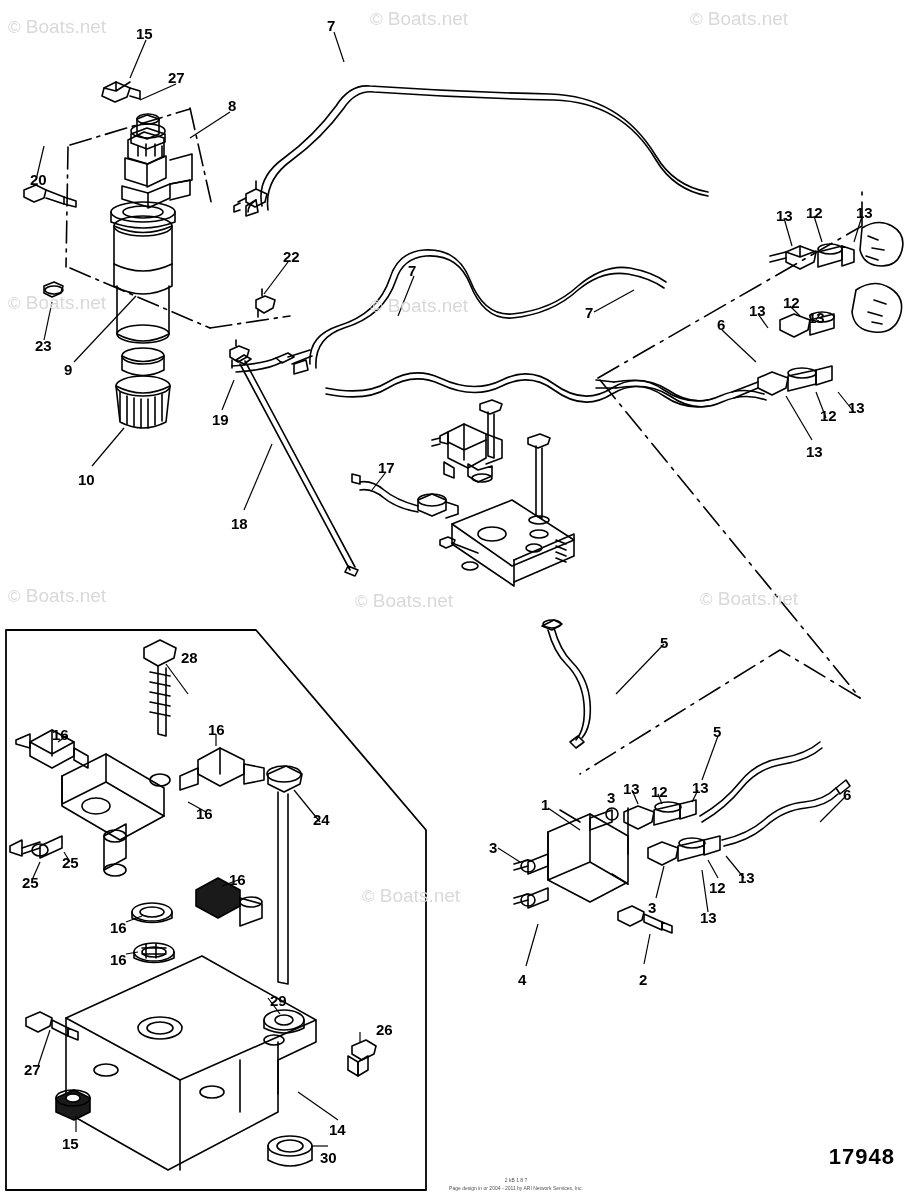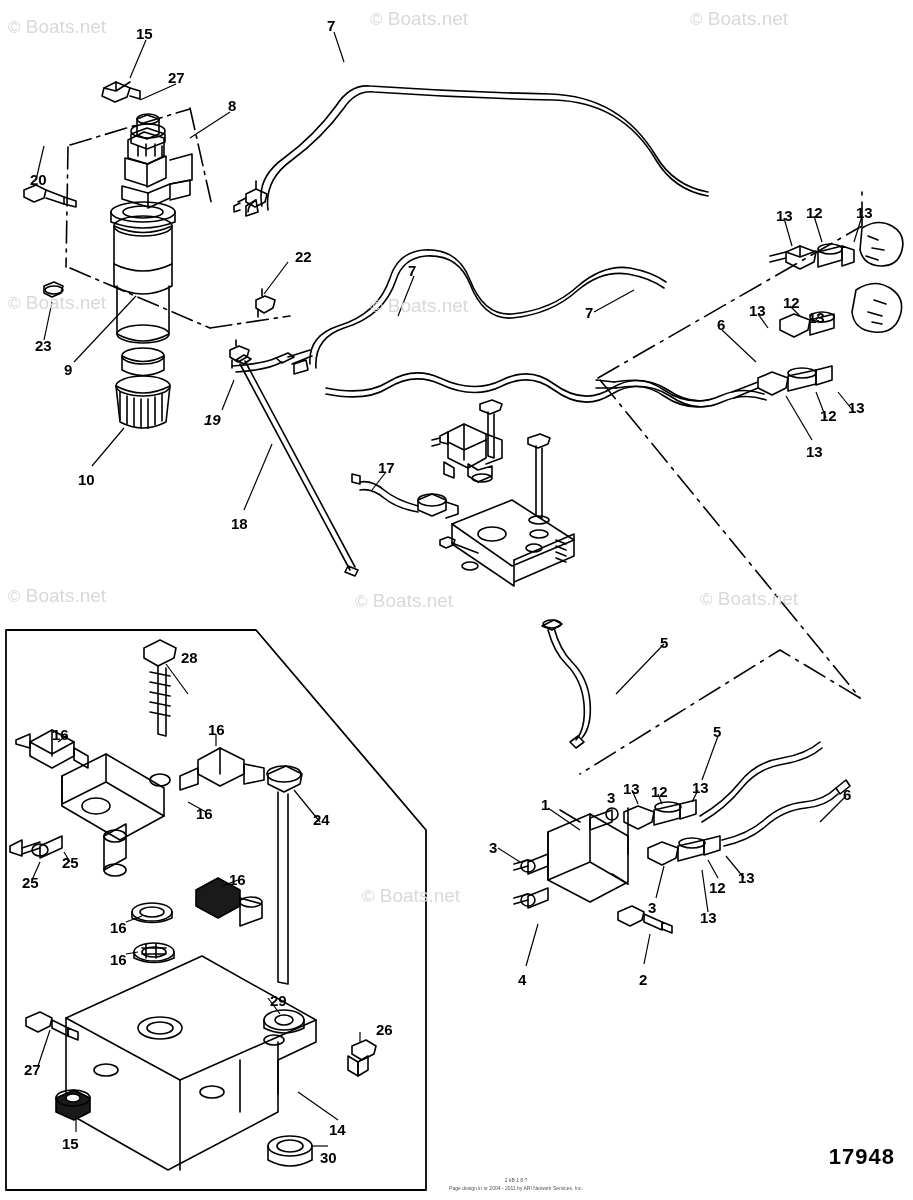--- a/index.html
+++ b/index.html
@@ -350,30 +350,30 @@
     </div>
   <div id="callout-layer">
       <div class="callout" style="left: 136px; top: 26px;">15</div>
       <div class="callout" style="left: 327px; top: 18px;">7</div>
       <div class="callout" style="left: 168px; top: 70px;">27</div>
       <div class="callout" style="left: 228px; top: 98px;">8</div>
       <div class="callout" style="left: 30px; top: 132px; margin-top: 40px;">20</div>
       <div class="callout" style="left: 776px; top: 208px;">13</div>
       <div class="callout" style="left: 806px; top: 205px;">12</div>
       <div class="callout" style="left: 856px; top: 205px;">13</div>
-      <div class="callout" style="left: 283px; top: 249px; margin-left: 12px;">22</div>
+      <div class="callout" style="left: 283px; top: 249px;">22</div>
       <div class="callout" style="left: 408px; top: 263px;">7</div>
       <div class="callout" style="left: 35px; top: 338px;">23</div>
       <div class="callout" style="left: 64px; top: 362px;">9</div>
       <div class="callout" style="left: 585px; top: 305px;">7</div>
       <div class="callout" style="left: 749px; top: 303px;">13</div>
       <div class="callout" style="left: 783px; top: 295px;">12</div>
       <div class="callout" style="left: 717px; top: 317px;">6</div>
       <div class="callout" style="left: 808px; top: 310px;">13</div>
-      <div class="callout" style="left: 204px; top: 412px; font-style: italic;">19</div>
+      <div class="callout" style="left: 212px; top: 412px;">19</div>
       <div class="callout" style="left: 78px; top: 472px;">10</div>
       <div class="callout" style="left: 820px; top: 408px;">12</div>
       <div class="callout" style="left: 848px; top: 400px;">13</div>
       <div class="callout" style="left: 806px; top: 444px;">13</div>
       <div class="callout" style="left: 378px; top: 460px;">17</div>
       <div class="callout" style="left: 231px; top: 516px;">18</div>
       <div class="callout" style="left: 660px; top: 635px;">5</div>
       <div class="callout" style="left: 52px; top: 727px;">16</div>
       <div class="callout" style="left: 208px; top: 722px;">16</div>
       <div class="callout" style="left: 181px; top: 650px;">28</div>

